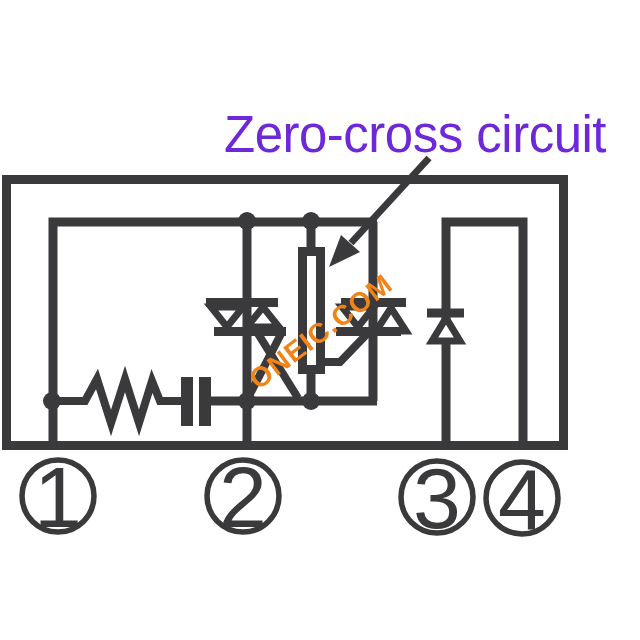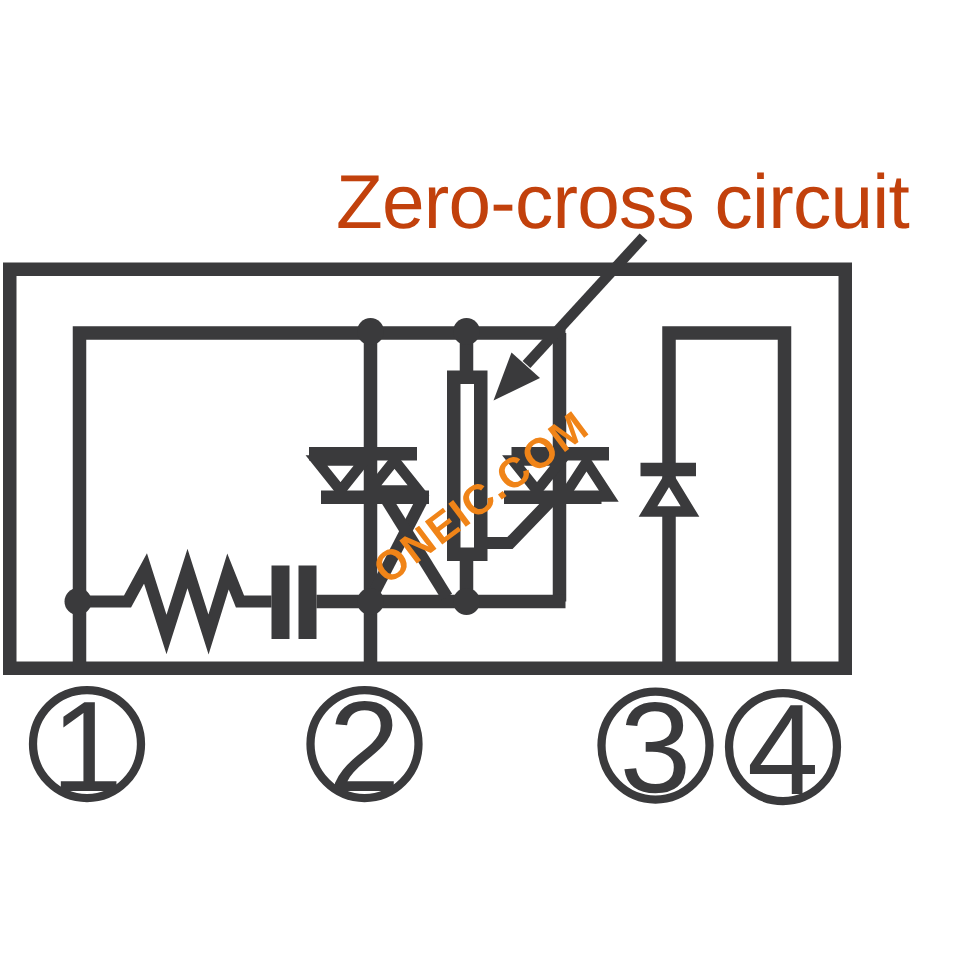--- a/index.html
+++ b/index.html
@@ -8,21 +8,21 @@
     width:640px;height:640px;
     background:#ffffff;
     overflow:hidden;
     font-family:"Liberation Sans", sans-serif;
   }
   #title-label{
     position:absolute;
     left:224px;top:109px;
     font-size:51px;
     letter-spacing:-0.5px;
-    color:#c2410c;
+    color:#6d28d9;
     white-space:nowrap;
     line-height:1;
   }
   #circuit-svg{position:absolute;left:0;top:0;}
   #watermark{
     position:absolute;
     left:201px;top:315px;
     width:240px;height:34px;
     text-align:center;
     font-size:28px;

